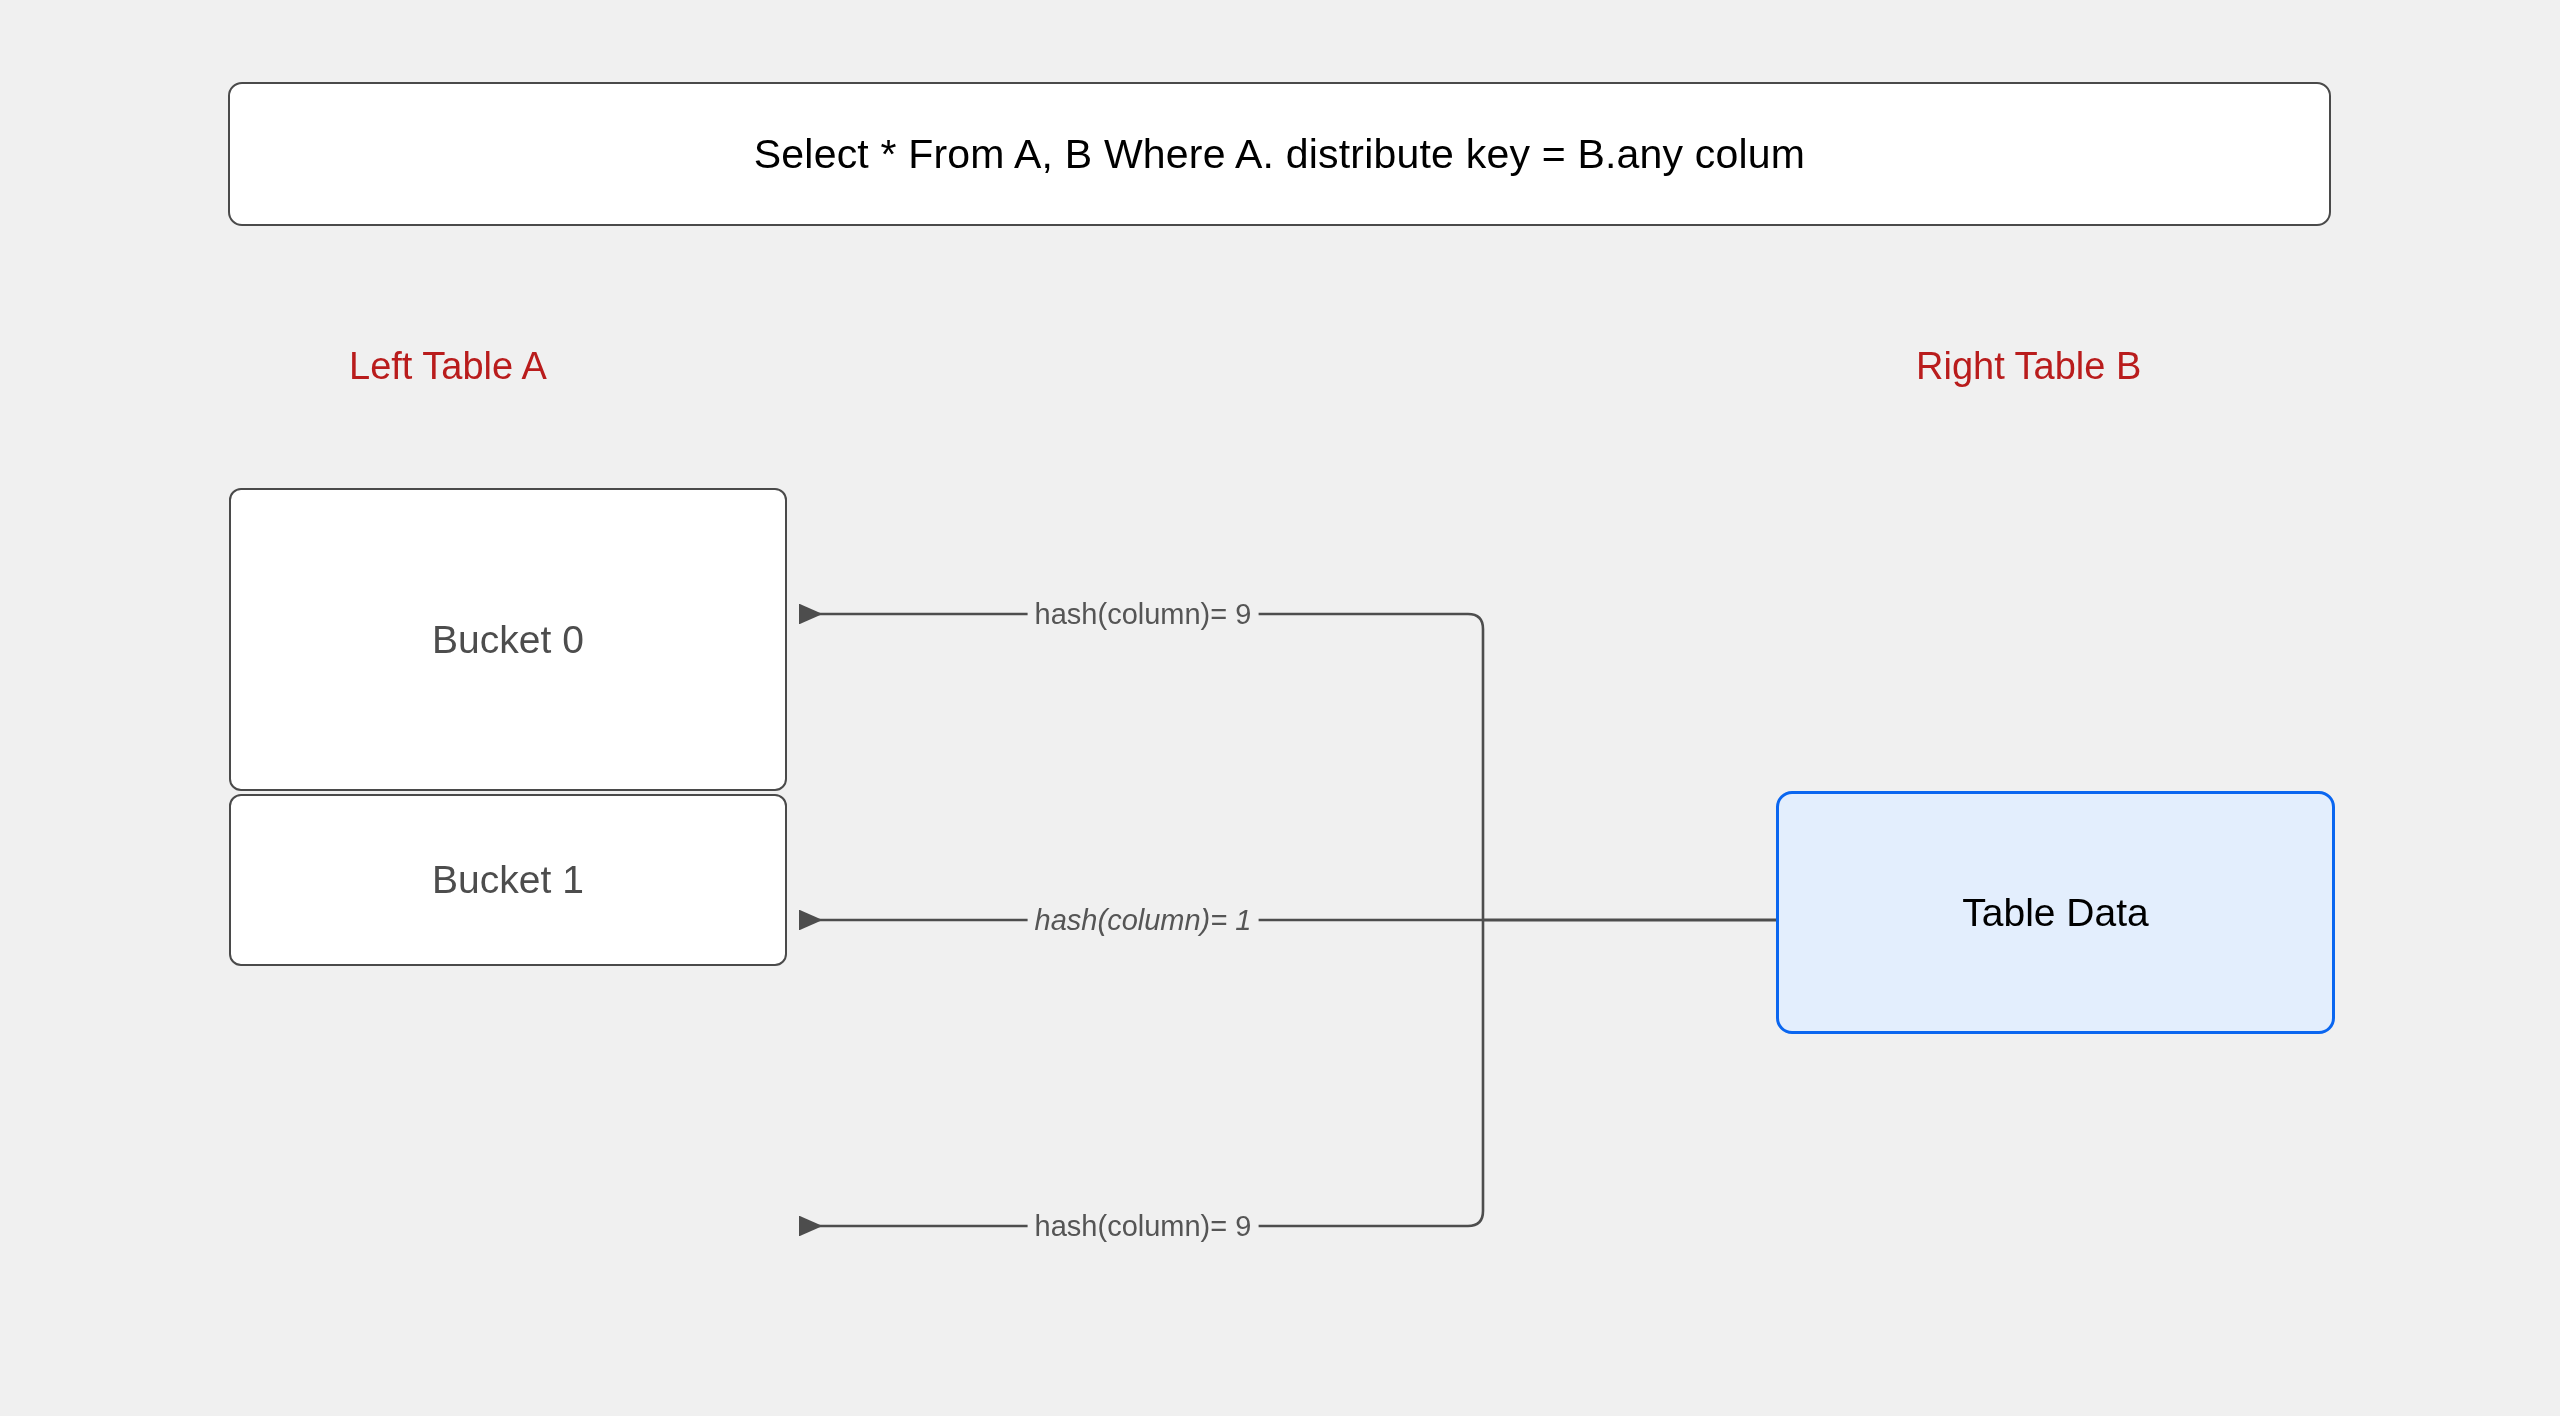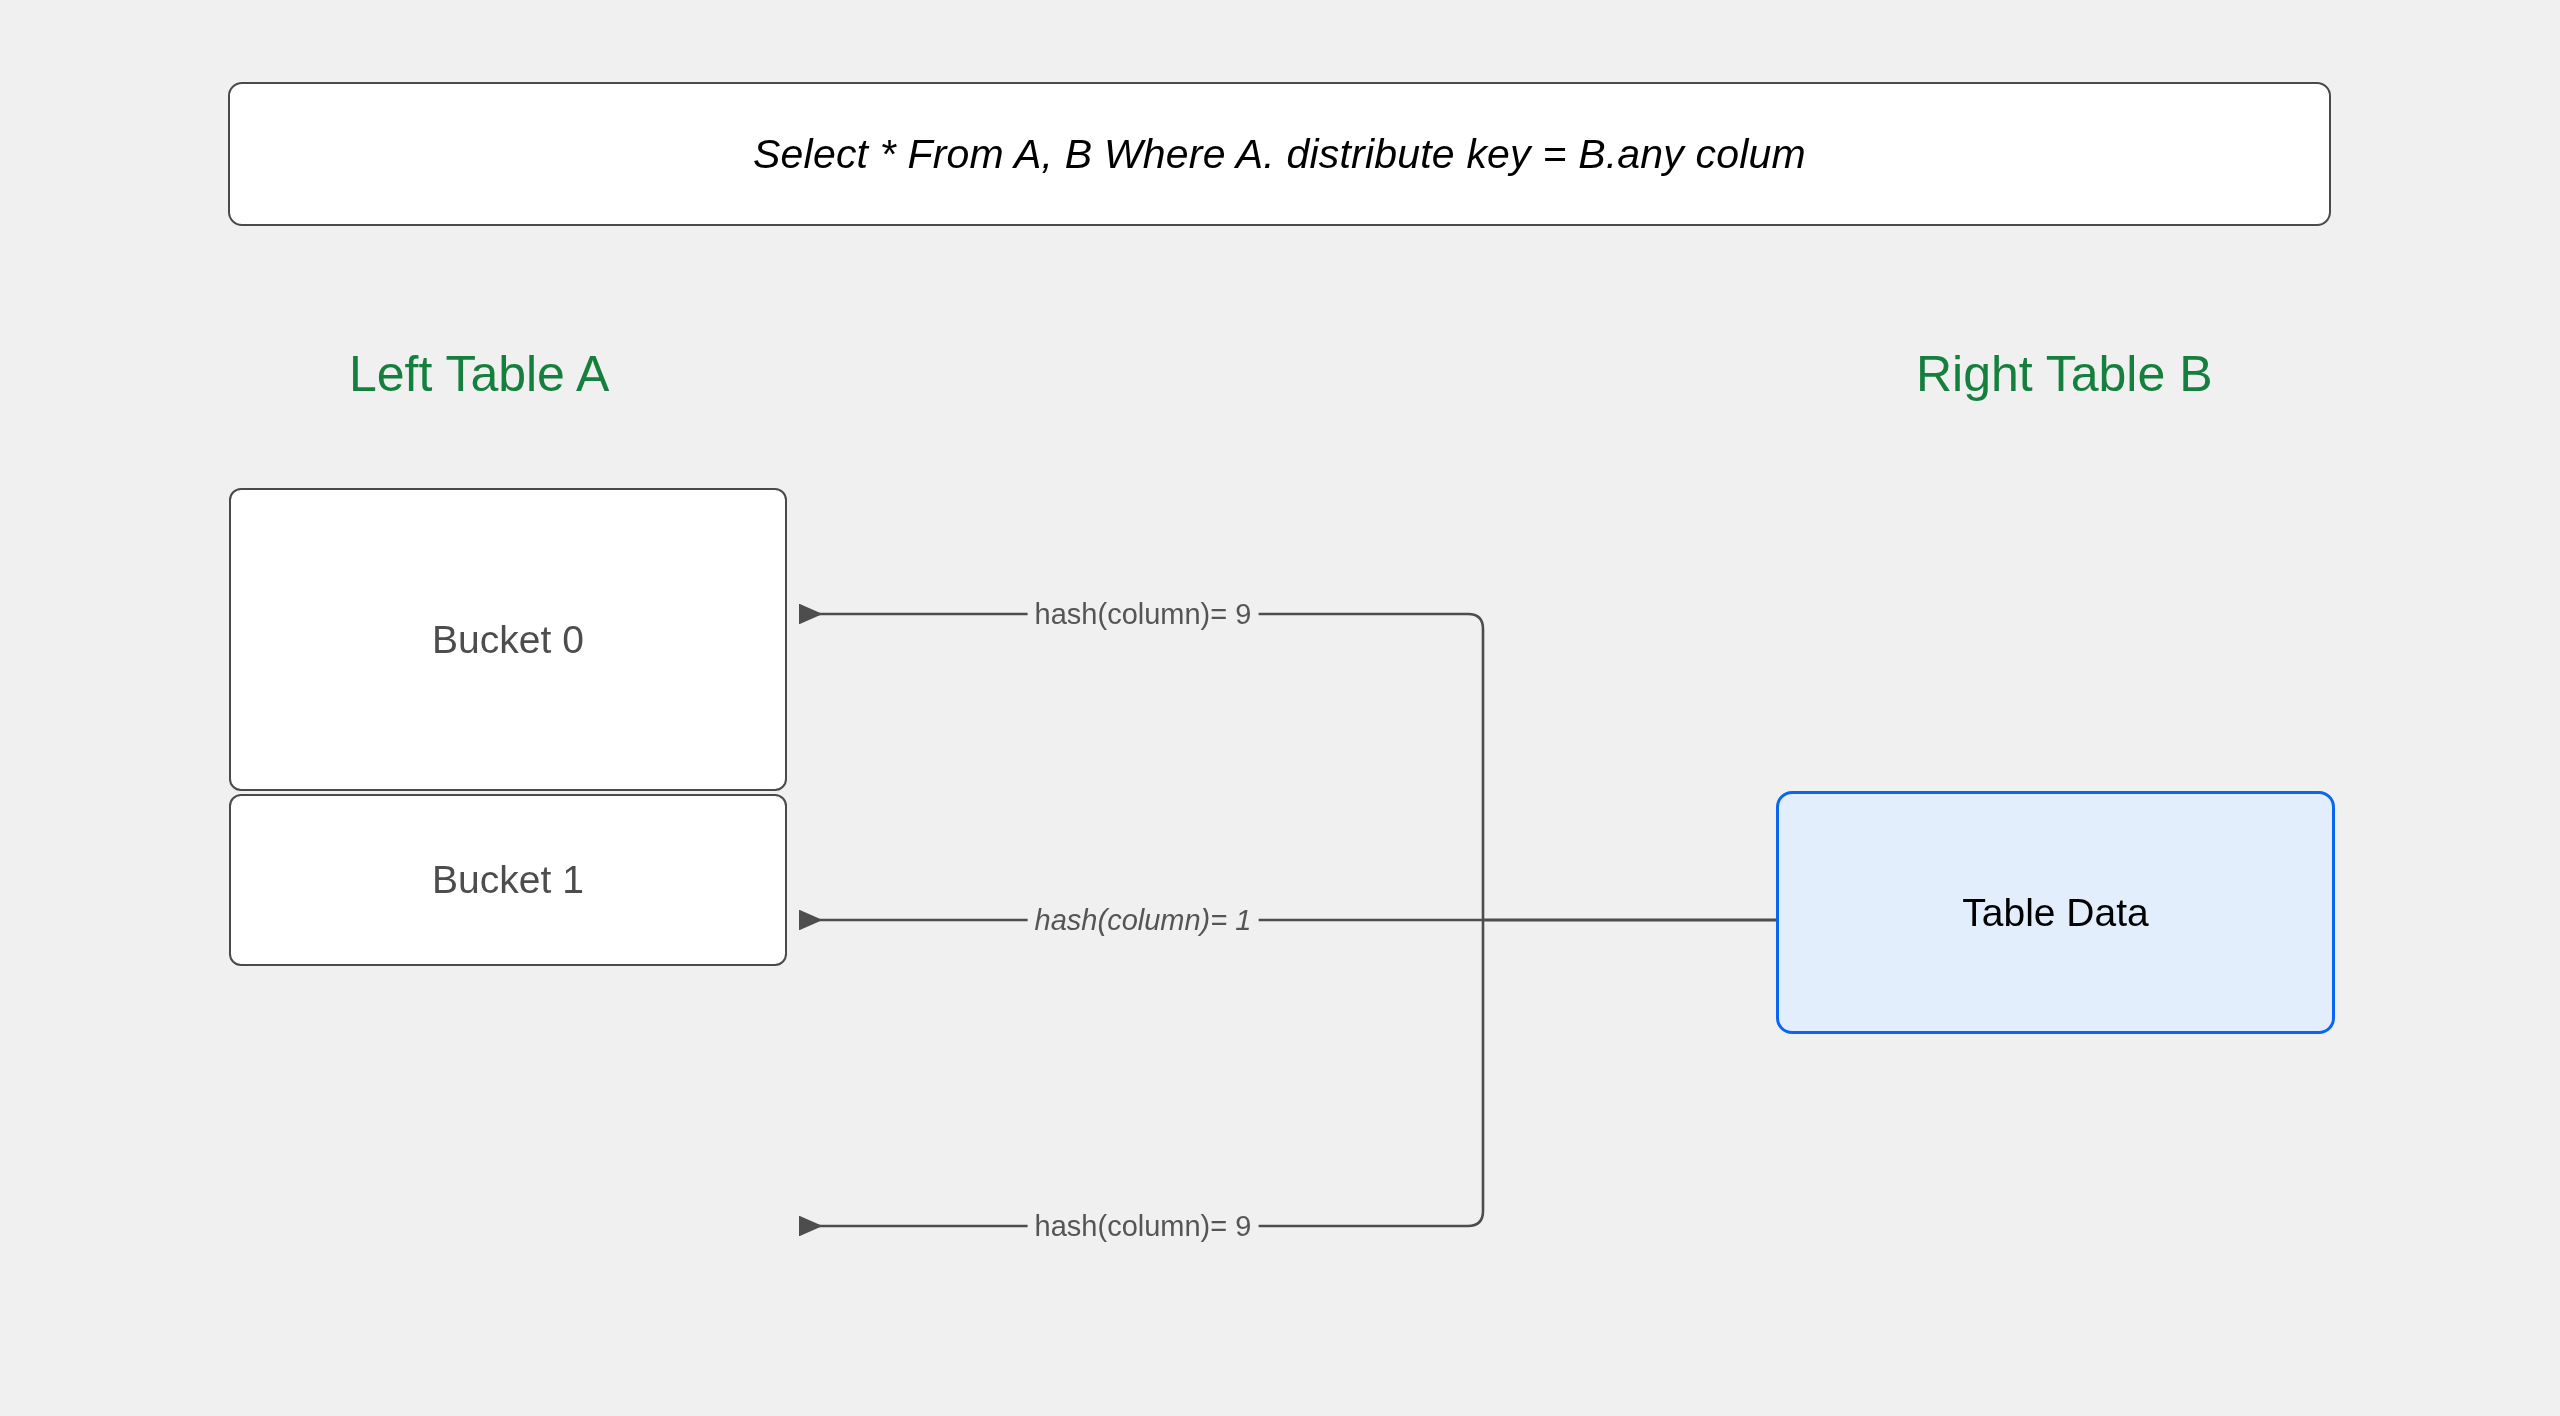--- a/index.html
+++ b/index.html
@@ -37,28 +37,27 @@
     border-radius: 14px;
     display: flex;
     align-items: center;
     justify-content: center;
   }
   .sql-text {
     font-size: 41px;
     color: #000000;
     letter-spacing: 0.2px;
     white-space: nowrap;
-    font-style: italic;
   }
 
   
   .section-label {
     position: absolute;
-    font-size: 50px;
-    color: #15803d;
+    font-size: 38px;
+    color: #b91c1c;
     white-space: nowrap;
   }
   .label-left-table  { left: 349px;  top: 345px; }
   .label-right-table { left: 1900px; top: 345px; margin-left: 16px; }
 
   
   .bucket-box {
     position: absolute;
     left: 229px;
     width: 558px;

